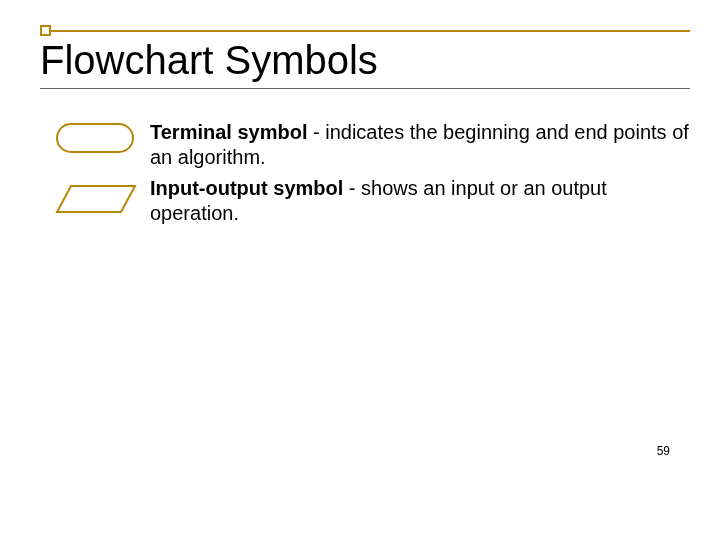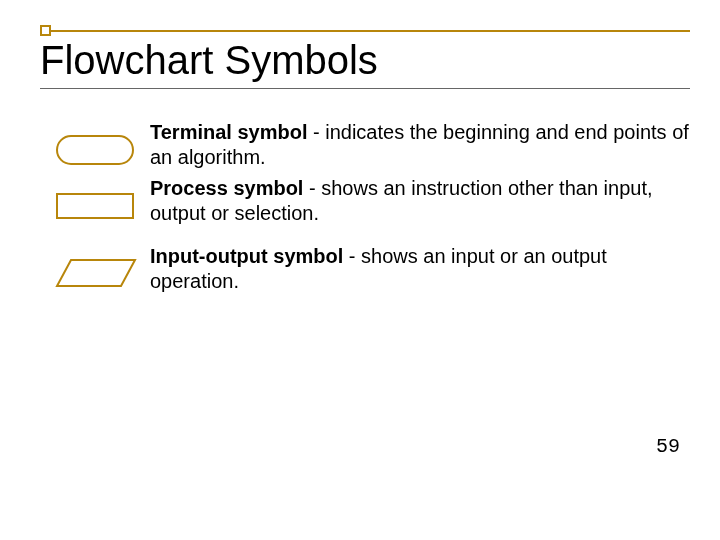--- a/index.html
+++ b/index.html
@@ -50,42 +50,41 @@
     margin-top: 2px;
   }
   .content {
     position: absolute;
     left: 55px;
     right: 30px;
     top: 120px;
   }
   .row {
     display: flex;
-    align-items: flex-end;
+    align-items: flex-start;
     margin-bottom: 18px;
   }
   .sym-col {
     width: 95px;
     flex: 0 0 95px;
     padding-top: 2px;
   }
   .txt-col {
     flex: 1;
     font-size: 20px;
     line-height: 1.25;
   }
   .txt-col b {
     font-weight: bold;
   }
   .page-num {
     position: absolute;
-    right: 40px;
+    right: 50px;
     bottom: 22px;
-    font-size: 20px;
-    font-family: Liberation Mono, monospace;
+    font-size: 12px;
   }
   svg .flowshape {
     fill: none;
     stroke: #b8860b;
     stroke-width: 2;
   }
 </style>
 </head>
 <body>
 
@@ -104,30 +103,20 @@
       <div class="sym-col">
         <svg width="80" height="32">
           <rect class="flowshape" x="2" y="2" width="76" height="28" rx="14" ry="14"></rect>
         </svg>
       </div>
       <div class="txt-col">
         <b>Terminal symbol</b><span> - indicates the beginning and end points of an algorithm.</span>
       </div>
     </div>
 
-    <div class="row">
-      <div class="sym-col">
-        <svg width="80" height="30">
-          <rect class="flowshape" x="2" y="2" width="76" height="24"></rect>
-        </svg>
-      </div>
-      <div class="txt-col">
-        <b>Process symbol</b><span> - shows an instruction other than input, output or selection.</span>
-      </div>
-    </div>
 
     <div class="row">
       <div class="sym-col" style="padding-top:6px;">
         <svg width="84" height="34">
           <polygon class="flowshape" points="16,4 80,4 66,30 2,30"></polygon>
         </svg>
       </div>
       <div class="txt-col">
         <b>Input-output symbol</b><span> - shows an input or an output operation.</span>
       </div>

